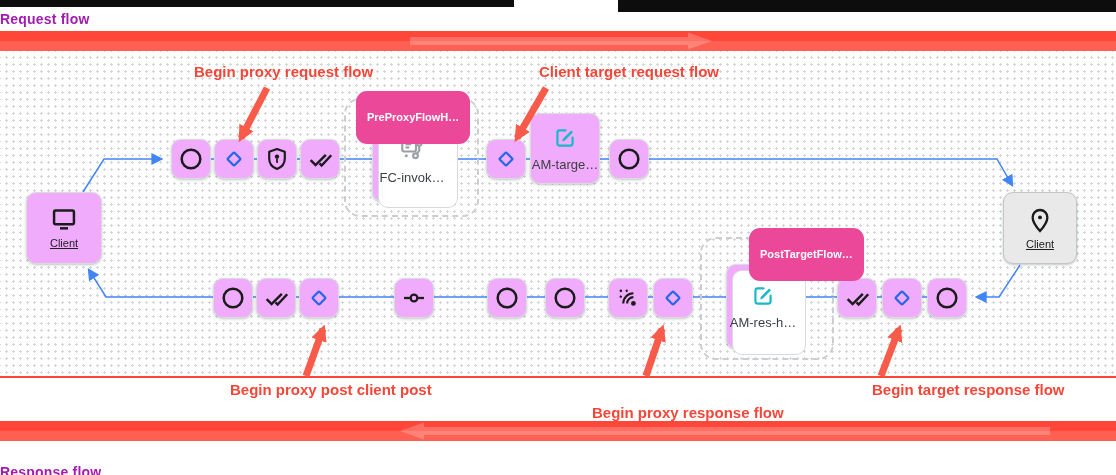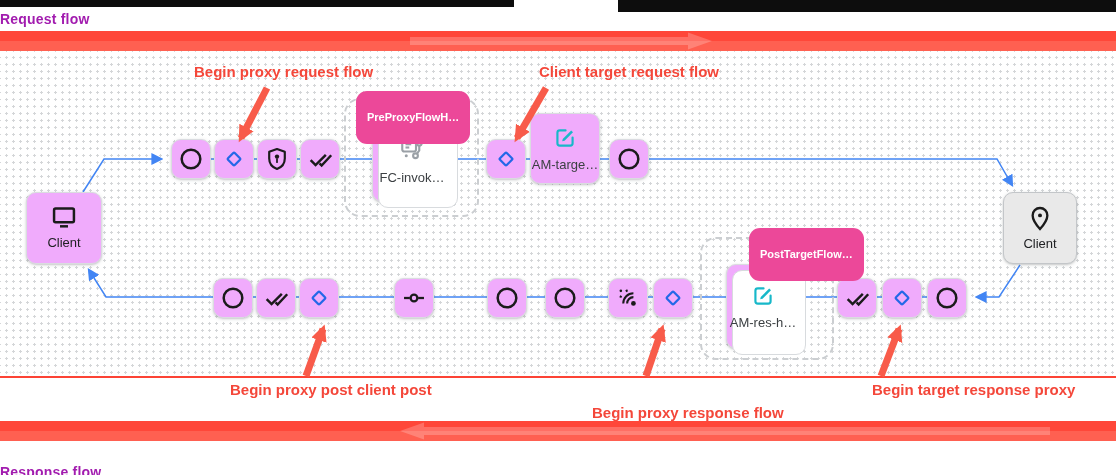--- a/index.html
+++ b/index.html
@@ -14,21 +14,21 @@
   
   .canvas{left:0;top:51px;width:1116px;height:325px;
           background-image:radial-gradient(circle,#d4d6d8 1px,transparent 1.3px);
           background-size:7px 7px;background-position:3px 3px;}
   
   .node{background:#f0abfc;border:1px solid #dadce0;border-radius:10px;
         box-shadow:0 1px 2px rgba(60,64,67,.2),0 1px 4px rgba(60,64,67,.12);
         display:flex;align-items:center;justify-content:center;z-index:3;}
   .sm{width:38px;height:38px;}
   .endpoint{width:74px;height:70px;flex-direction:column;gap:3px;}
-  .endpoint .lbl{font-size:13px;color:#202124;}
+  .endpoint .lbl{font-size:11px;color:#202124;text-decoration:underline;}
   .target-node{background:#e9e9e9;border-color:#c3c6c9;}
   .card{flex-direction:column;gap:6px;}
   .card .lbl{font-size:13px;color:#3c4043;white-space:nowrap;}
   .stacked::after{content:"";position:absolute;left:5px;top:5px;width:100%;height:100%;
         border:1px solid #d8dbde;border-radius:10px;background:#fff;z-index:-1;}
   .group{border:2px dashed #cbced1;border-radius:16px;background:transparent;z-index:2;}
   .badge{background:#ec4899;color:#fff;font-size:11px;font-weight:700;line-height:1;
          padding:21px 11px;border-radius:11px;z-index:4;white-space:nowrap;}
   
   .ann{font-size:15px;font-weight:700;color:#f4473a;z-index:7;white-space:nowrap;padding-left:28px;}
@@ -234,21 +234,21 @@
     <path d="M306,376 L323,329" marker-end="url(#mr)"></path>
     <path d="M646,376 L662,329" marker-end="url(#mr)"></path>
     <path d="M881,376 L899,329" marker-end="url(#mr)"></path>
   </g>
 </svg>
 
 <div class="abs ann" style="left:166px;top:63px">Begin proxy request flow</div>
 <div class="abs ann" style="left:511px;top:63px">Client target request flow</div>
 <div class="abs ann" style="left:202px;top:381px">Begin proxy post client post</div>
 <div class="abs ann" style="left:564px;top:404px">Begin proxy response flow</div>
-<div class="abs ann" style="left:844px;top:381px">Begin target response proxy</div>
+<div class="abs ann" style="left:844px;top:381px">Begin target response flow</div>
 
 <div class="abs divider" style="left:0;top:376px"></div>
 <div class="abs red-bar" style="left:0;top:421px;width:1116px;height:20px">
   <svg width="1116" height="20">
     <polygon points="400,10 424,1.5 424,6 1050,6 1050,14 424,14 424,18.5" fill="rgba(255,255,255,0.22)"></polygon>
   </svg>
 </div>
 <div class="abs flow-title" style="top:464px">Response flow</div>
 
 </body></html>

